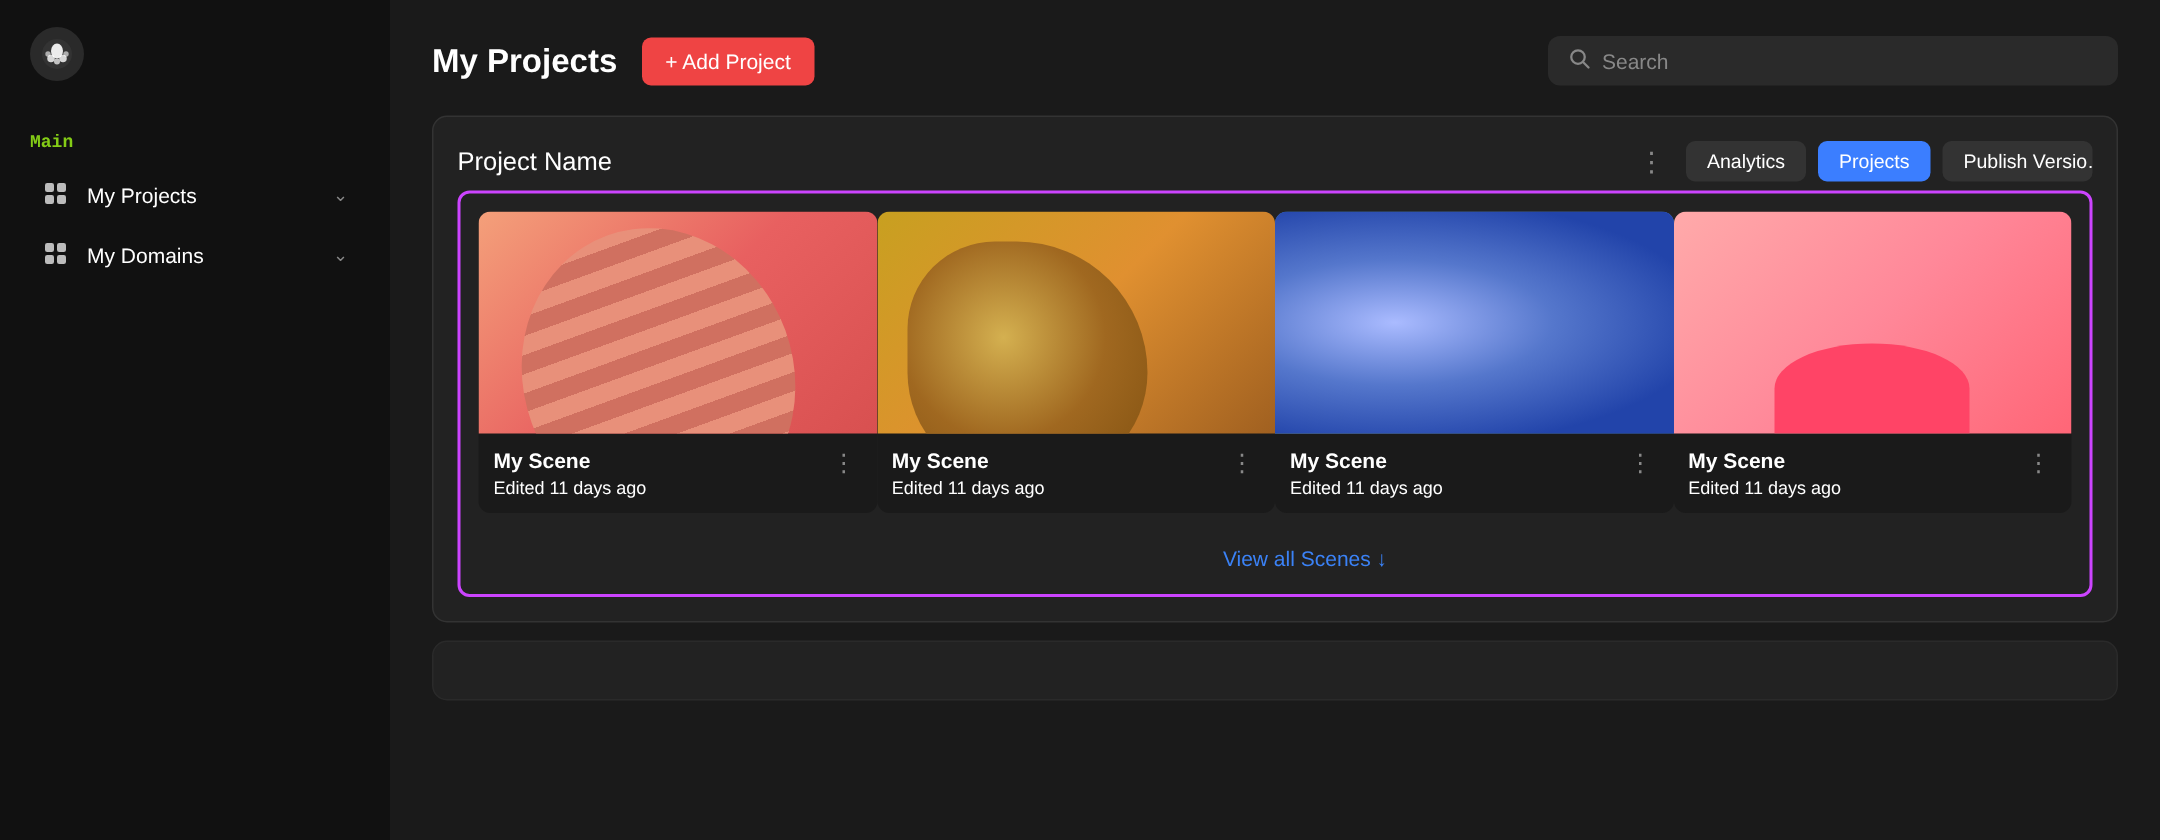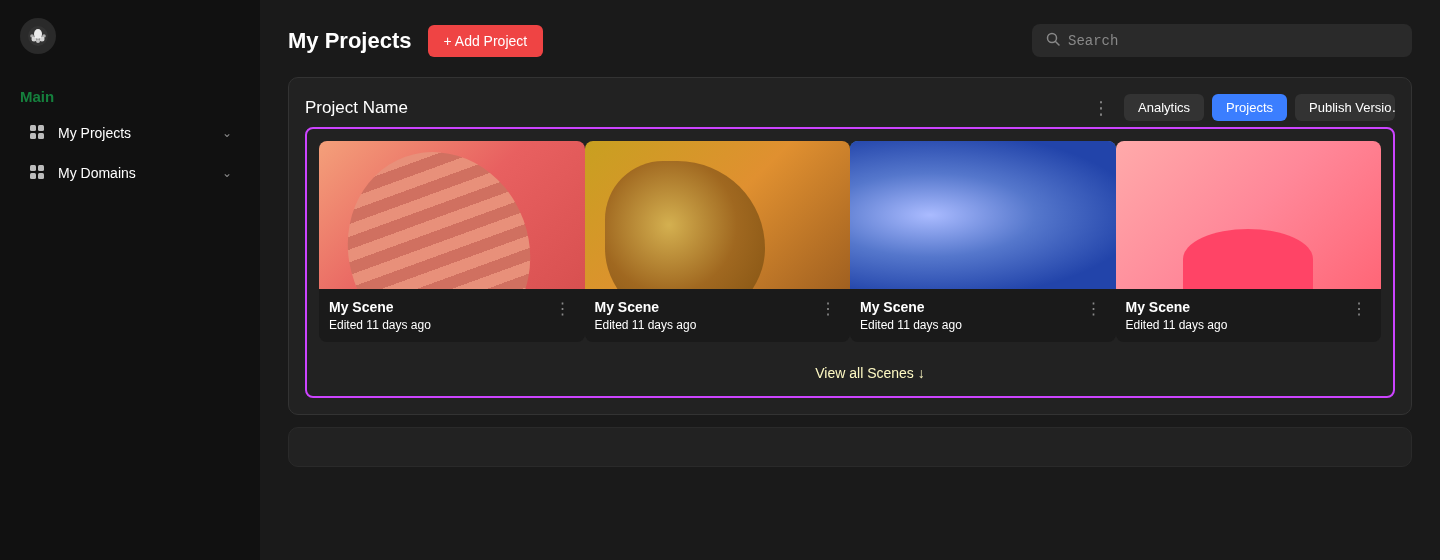--- a/index.html
+++ b/index.html
@@ -32,26 +32,27 @@
       width: 36px;
       height: 36px;
       border-radius: 50%;
       background: #2a2a2a;
       display: flex;
       align-items: center;
       justify-content: center;
       font-size: 18px;
     }
     .sidebar-section-label {
-      color: #15803d;
-      font-size: 15px;
+      color: #84cc16;
+      font-size: 12px;
       font-weight: 600;
       padding: 16px 20px 8px 20px;
       text-transform: none;
       letter-spacing: 0;
+      font-family: Liberation Mono, monospace;
     }
     .sidebar-item {
       display: flex;
       align-items: center;
       padding: 10px 20px;
       cursor: pointer;
       border-radius: 6px;
       margin: 0 8px;
       gap: 10px;
     }
@@ -121,21 +122,20 @@
       gap: 8px;
       width: 380px;
     }
     .search-bar input {
       background: transparent;
       border: none;
       outline: none;
       color: #ccc;
       font-size: 14px;
       width: 100%;
-      font-family: Liberation Mono, monospace;
     }
     .search-bar input::placeholder {
       color: #888;
     }
     .search-icon-svg {
       color: #888;
       font-size: 14px;
     }
 
     
@@ -297,21 +297,21 @@
     }
 
     
     .view-all-row {
       text-align: center;
       padding: 10px 0 2px 0;
     }
     .view-all-btn {
       background: transparent;
       border: none;
-      color: #fef9c3;
+      color: #3b82f6;
       font-size: 14px;
       cursor: pointer;
       display: inline-flex;
       align-items: center;
       gap: 6px;
       margin-left: 40px;
     }
 
     
     .second-project-area {

